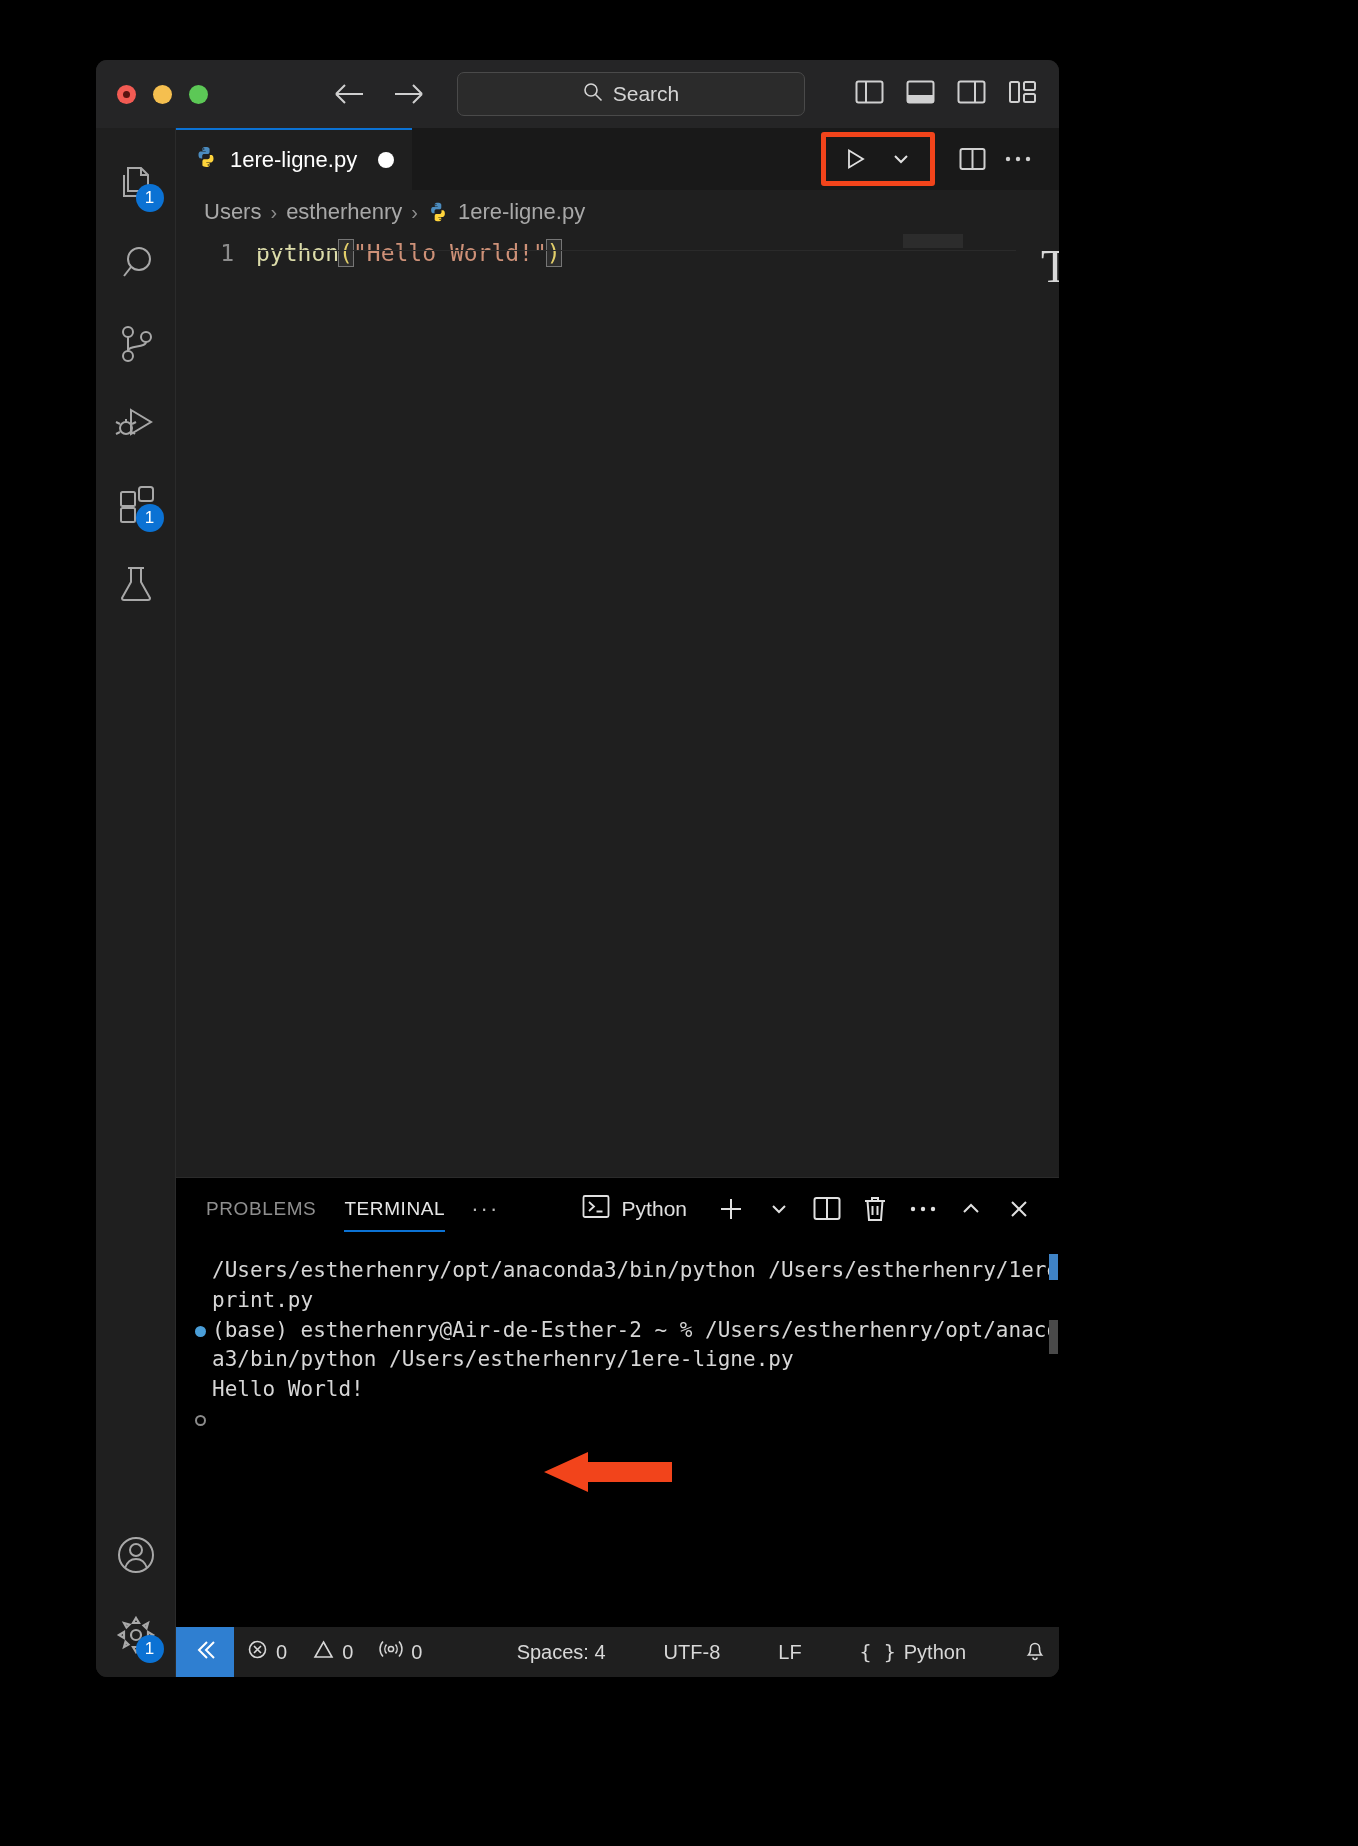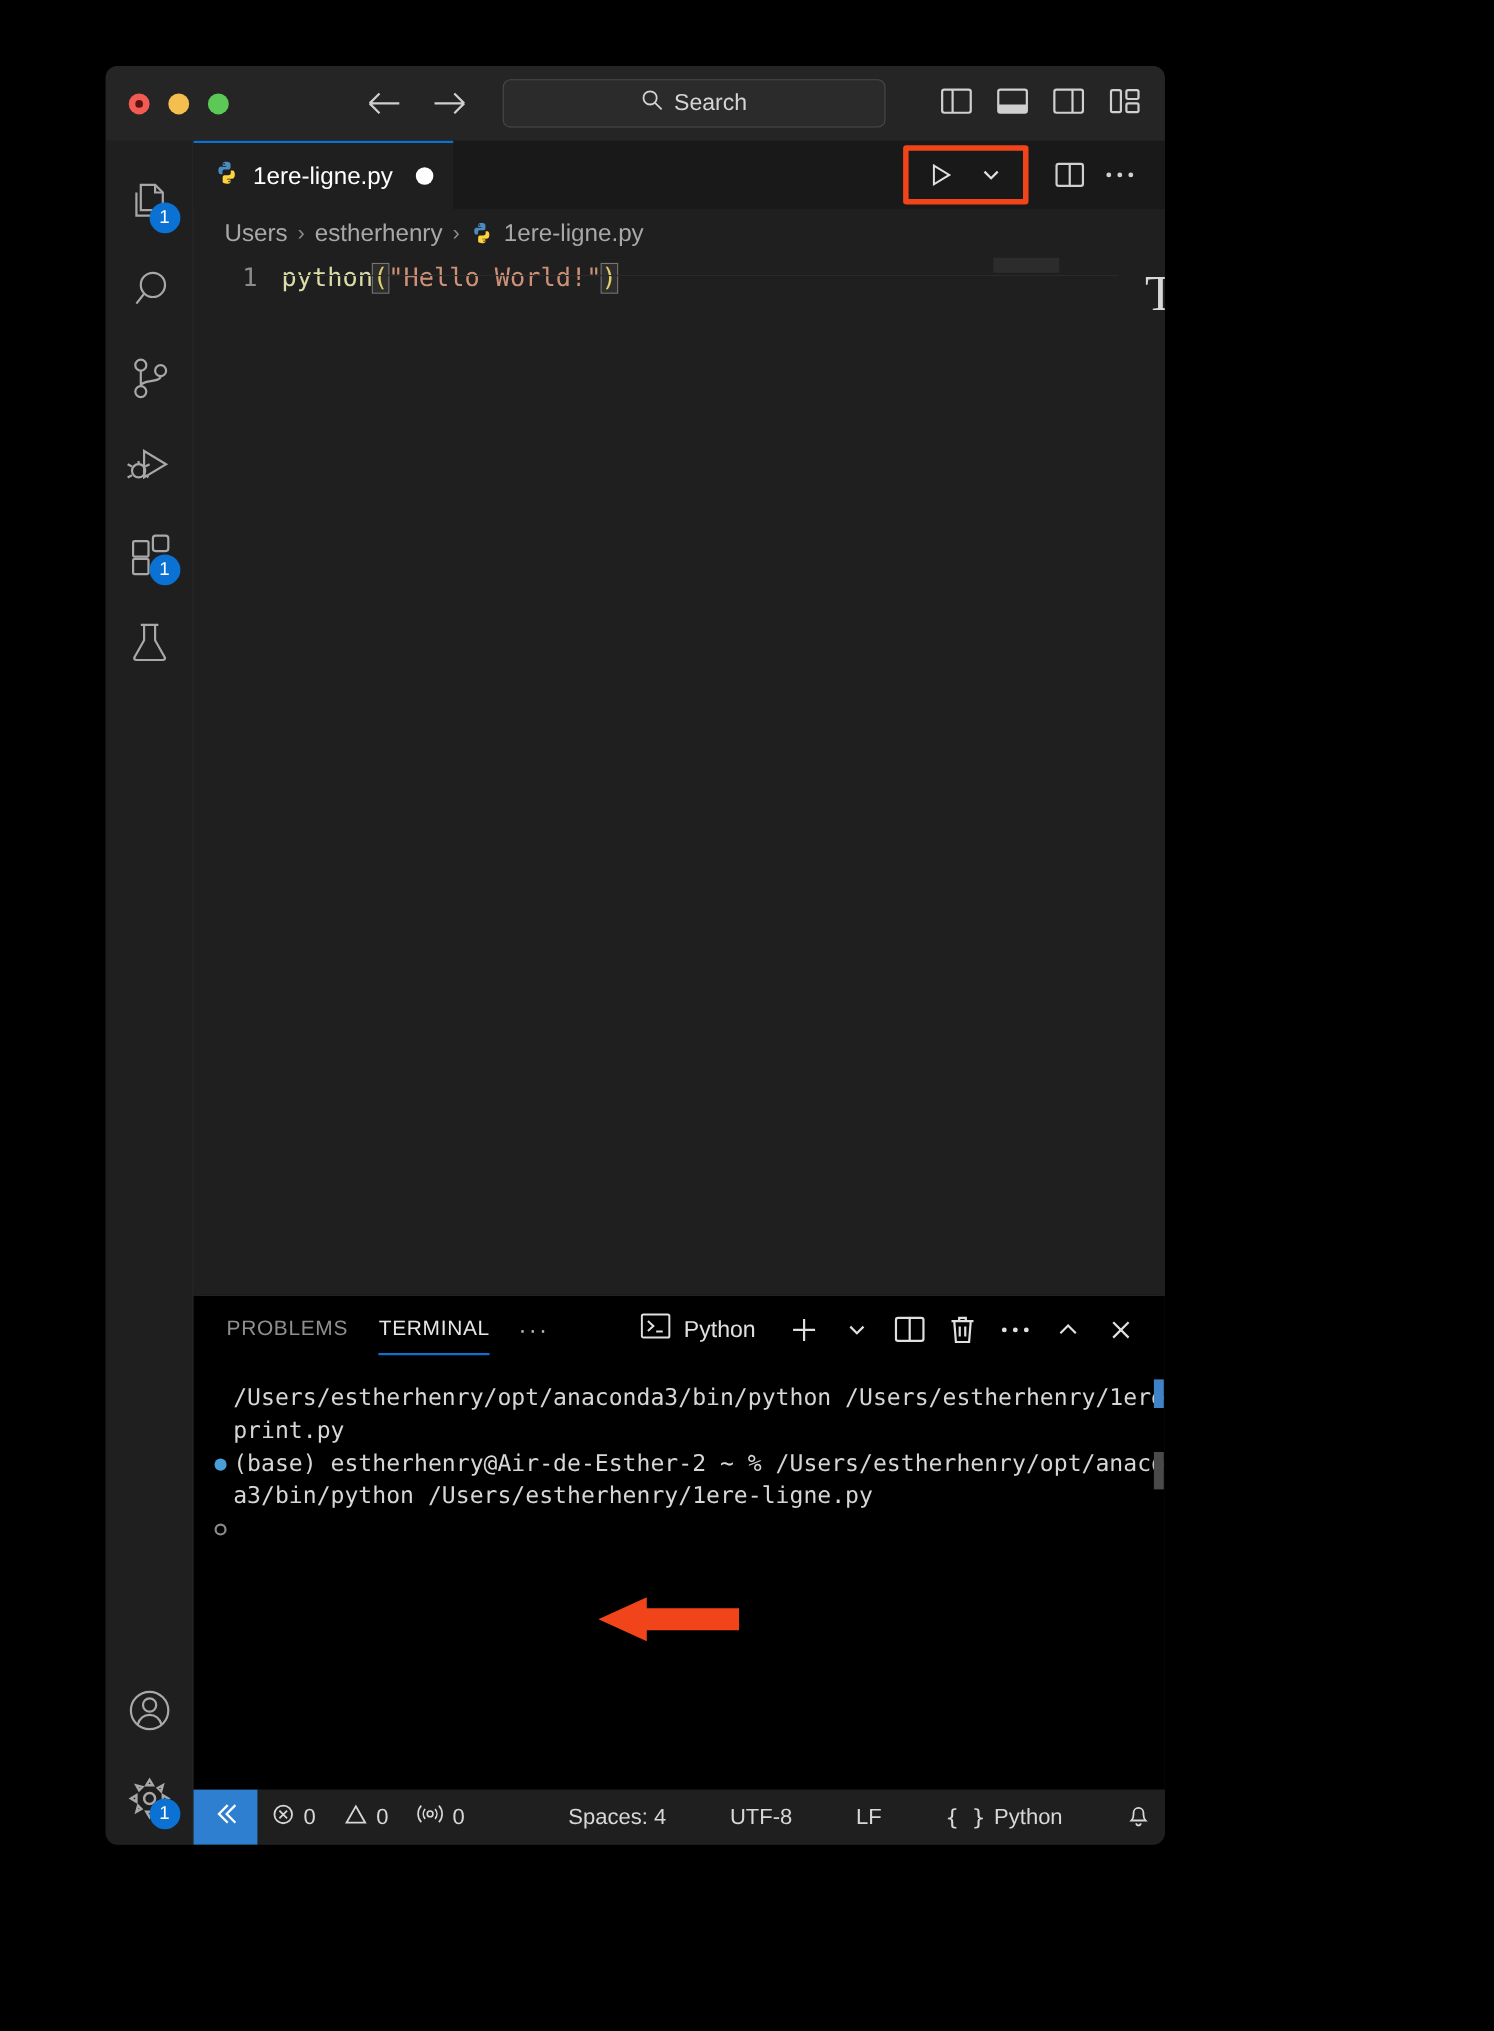--- a/index.html
+++ b/index.html
@@ -615,20 +615,24 @@
             <span class="gutter-dot">
               <span class="gdot-filled"></span>
             </span>
             <span>(base) estherhenry@Air-de-Esther-2 ~ % /Users/estherhenry/opt/anacond</span>
           </div>
           <div class="tline">
             <span class="gutter-dot"></span>
             <span>a3/bin/python /Users/estherhenry/1ere-ligne.py</span>
           </div>
           <div class="tline">
+            <span class="gutter-dot"></span>
+            <span>Hello World!</span>
+          </div>
+          <div class="tline">
             <span class="gutter-dot">
               <span class="gdot-hollow"></span>
             </span>
           </div>
 
           <svg class="redarrow" viewBox="0 0 128 40">
             <path d="M128 10H44V0L0 20l44 20V30h84z" fill="#f2441b"></path>
           </svg>
 
           <div class="term-scroll">

